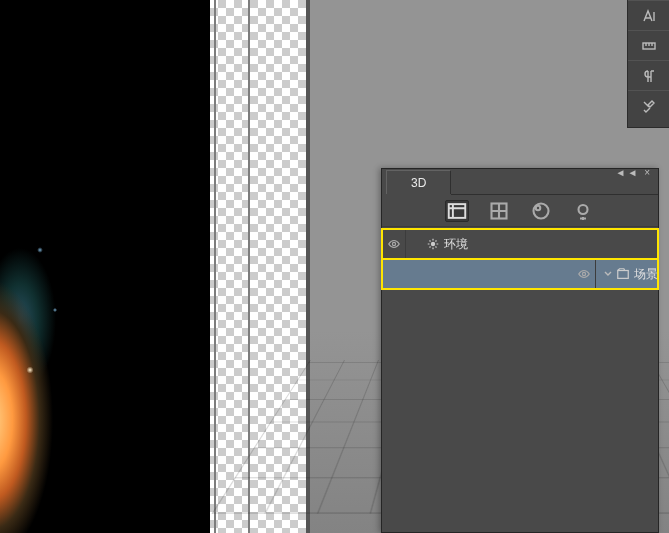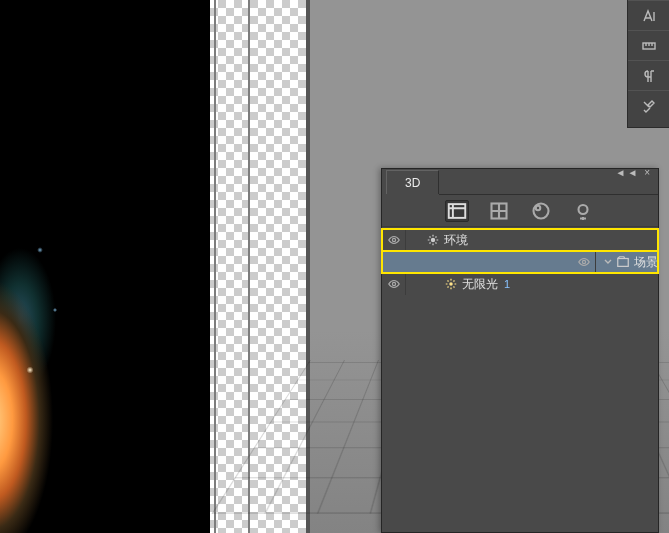--- a/index.html
+++ b/index.html
@@ -27,27 +27,27 @@
     repeating-linear-gradient(0deg, rgba(0,0,0,0.25) 0, rgba(0,0,0,0.25) 1px, transparent 1px, transparent 28px);
   transform: perspective(400px) rotateX(55deg); transform-origin: top center; opacity:0.6; }
 .right-tools { position: absolute; right: 0; top: 0; width: 42px; height: 128px;
   background: #434343; border-left: 1px solid #2b2b2b; border-bottom: 1px solid #2b2b2b; }
 .tool-btn { width: 100%; height: 30px; display:flex; align-items:center; justify-content:center; color:#bbb; border-top:1px solid #535353; cursor:pointer; }
 .tool-btn svg { width:16px; height:16px; }
 .panel { position: absolute; left: 381px; top: 168px; width: 278px; height: 365px;
   background: #494949; border: 1px solid #252525; box-shadow: -2px 0 6px rgba(0,0,0,0.3); color:#ccc; }
 .panel-menu { position: absolute; right: 6px; top: -2px; font-size: 10px; color:#bbb; letter-spacing:2px; }
 .panel-header { height: 26px; display:flex; align-items:center; }
-.panel-tab { padding: 5px 18px 4px; margin-left: 4px; background:#494949; border-top:1px solid #636363; border-left:1px solid #636363; border-right:1px solid #2f2f2f; font-size:12px; color:#eaeaea; cursor:pointer; }
+.panel-tab { padding: 5px 24px 4px; margin-left: 4px; background:#494949; border-top:1px solid #636363; border-left:1px solid #636363; border-right:1px solid #2f2f2f; font-size:12px; color:#eaeaea; cursor:pointer; }
 .panel-tab-after { flex:1; height:100%; border-bottom:1px solid #2f2f2f; }
 .filter-bar { height: 32px; display:flex; align-items:center; justify-content:center; gap:18px; border-bottom:1px solid #3c3c3c; }
 .filter-btn { width: 24px; height: 22px; display:flex; align-items:center; justify-content:center; color:#aaa; cursor:pointer; border-radius:2px; }
 .filter-btn.active { background:#383838; border:1px solid #2a2a2a; color:#ddd; }
 .tree { padding: 2px 0; }
-.tree-row { display:flex; align-items:center; height:22px; position:relative; }
+.tree-row { display:flex; align-items:center; height:30px; position:relative; }
 .tree-row.highlighted { outline: 2px solid #ffe600; outline-offset: -1px; z-index:2; }
 .tree-row.highlighted.selected { background: #667b8f; justify-content: flex-end; }
 .eye { width: 24px; display:flex; align-items:center; justify-content:center; color:#aaa; cursor:pointer; border-right:1px solid #3c3c3c; height:100%; }
 .eye.empty { color: transparent; }
 .indent { display:inline-block; }
 .twisty { width:12px; display:inline-flex; align-items:center; justify-content:center; color:#bbb; cursor:pointer; }
 .twisty.none { visibility:hidden; }
 .node-icon { width:18px; display:inline-flex; align-items:center; justify-content:center; color:#ccc; }
 .node-icon.sun { color:#ffe38a; }
 .tree-label { padding-left: 2px; color:#e0e0e0; white-space:nowrap; }
@@ -160,36 +160,14 @@
           </svg>
         </span>
         <span class="node-icon">
           <svg viewBox="0 0 16 16" width="14" height="14">
             <rect x="2" y="4" width="12" height="9"></rect>
             <path d="M2 4l2-2h5l1 2"></path>
           </svg>
         </span>
         <span class="tree-label">场景</span>
       </div>
-      <div class="tree-row">
-        <span class="eye">
-          <svg viewBox="0 0 16 16" width="14" height="14">
-            <path d="M2 8c2-3 4-4 6-4s4 1 6 4c-2 3-4 4-6 4s-4-1-6-4z"></path>
-            <circle cx="8" cy="8" r="1.8"></circle>
-          </svg>
-        </span>
-        <span class="indent" style="width: 24px;"></span>
-        <span class="twisty none">
-          <svg viewBox="0 0 10 10" width="10" height="10">
-            <path d="M3 2l3 3-3 3"></path>
-          </svg>
-        </span>
-        <span class="node-icon sun">
-          <svg viewBox="0 0 16 16" width="14" height="14">
-            <circle cx="8" cy="8" r="2" fill="#ffe38a" stroke="none"></circle>
-            <path d="M8 2v2M8 12v2M2 8h2M12 8h2M4 4l1.2 1.2M10.8 10.8L12 12M12 4l-1.2 1.2M5.2 10.8L4 12" stroke="#ffe38a"></path>
-          </svg>
-        </span>
-        <span class="tree-label">无限光</span>
-        <span class="badge">1</span>
-      </div>
     </div>
 </div>
 
 </body></html>

